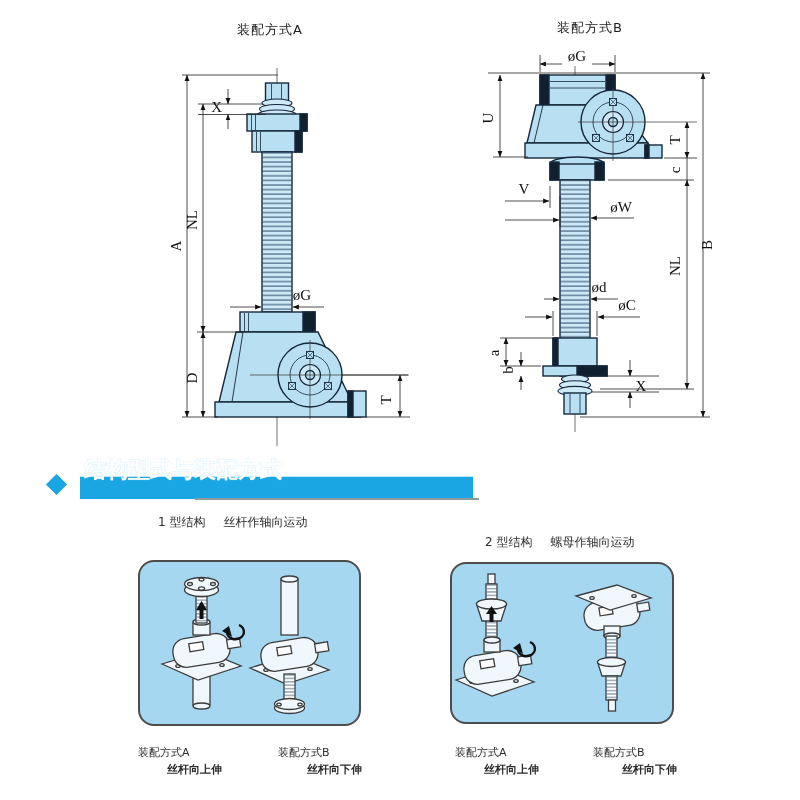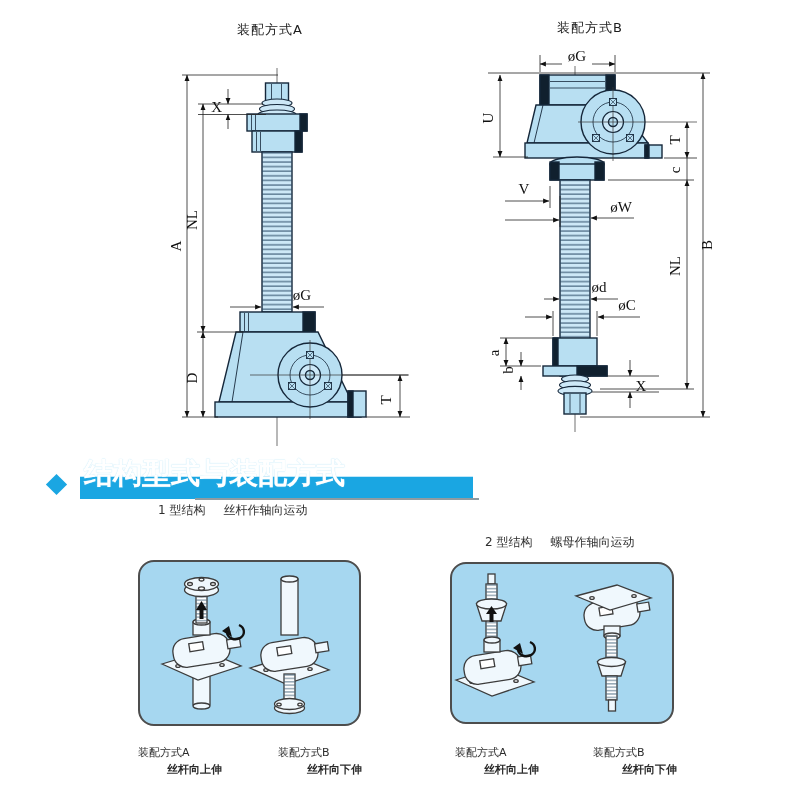--- a/index.html
+++ b/index.html
@@ -3,21 +3,21 @@
 <meta charset="utf-8">
 <style>
   html,body{margin:0;padding:0;background:#ffffff;}
   body{width:800px;height:800px;position:relative;font-family:"DejaVu Sans",sans-serif;overflow:hidden;}
   .abs{position:absolute;}
   .dtitle{font-size:13px;color:#1c1c1c;text-align:center;letter-spacing:1px;}
   svg text.dim{font-family:"Liberation Serif",serif;font-size:15px;fill:#101010;}
   .diamond{width:15px;height:15px;background:#1aa6e2;transform:rotate(45deg);}
   .bar{background:#1aa6e2;border-top:1px solid #bfe8fa;}
   .barshadow{background:#8f9ba1;}
-  .section-title{color:#ffffff;font-size:29px;font-weight:bold;letter-spacing:0px;line-height:1;text-shadow:0 0 1px #9fdcf5;white-space:nowrap;}
+  .section-title{color:#ffffff;font-size:22px;font-weight:bold;letter-spacing:0px;line-height:1;text-shadow:0 0 1px #9fdcf5;white-space:nowrap;}
   .subt{font-size:12px;color:#2e2e2e;white-space:nowrap;}
   .subt .gap{margin-left:18px;}
   .panel{background:#a6d7f0;border:2px solid #4d4d4d;border-radius:16px;}
   .cap{font-size:11px;color:#2b2b2b;line-height:17px;white-space:nowrap;}
   .cap .cap2{margin-left:29px;font-weight:bold;}
 </style>
 </head>
 <body>
 
 <div class="abs dtitle" style="left:228px;top:21px;width:84px">装配方式A</div>
@@ -220,21 +220,21 @@
     <text class="dim" transform="translate(513,370) rotate(-90)" text-anchor="middle">b</text>
     <text class="dim" x="641" y="391" text-anchor="middle">X</text>
   </g>
 </svg>
 
 <div class="abs diamond" style="left:49px;top:477px"></div>
 <div class="abs bar" style="left:80px;top:476px;width:393px;height:22px"></div>
 <div class="abs barshadow" style="left:195px;top:498px;width:284px;height:2px"></div>
 <div class="abs section-title" style="left:84px;top:459px">结构型式与装配方式</div>
 
-<div class="abs subt" style="left:158px;top:502px">
+<div class="abs subt" style="left:158px;top:514px">
   <span>1 型结构</span><span class="gap">丝杆作轴向运动</span>
 </div>
 <div class="abs subt" style="left:485px;top:534px">
   <span>2 型结构</span><span class="gap">螺母作轴向运动</span>
 </div>
 
 <div class="abs panel" style="left:138px;top:560px;width:219px;height:162px">
 <svg width="219" height="162" viewBox="0 0 219 162">
   <defs>
     <pattern id="thr2" width="6" height="3.4" patternUnits="userSpaceOnUse">

